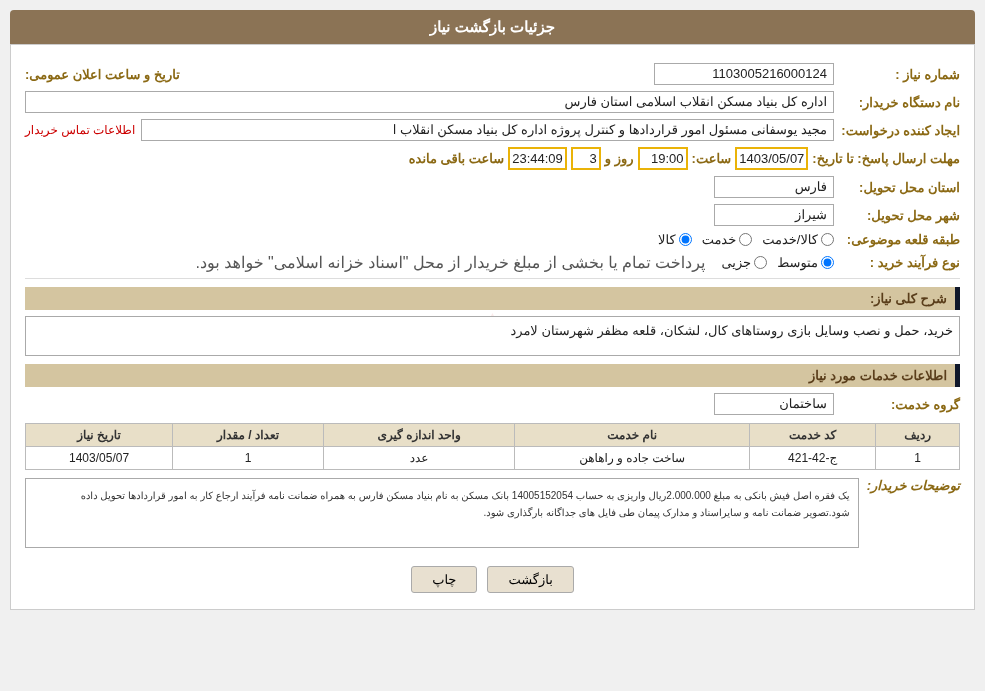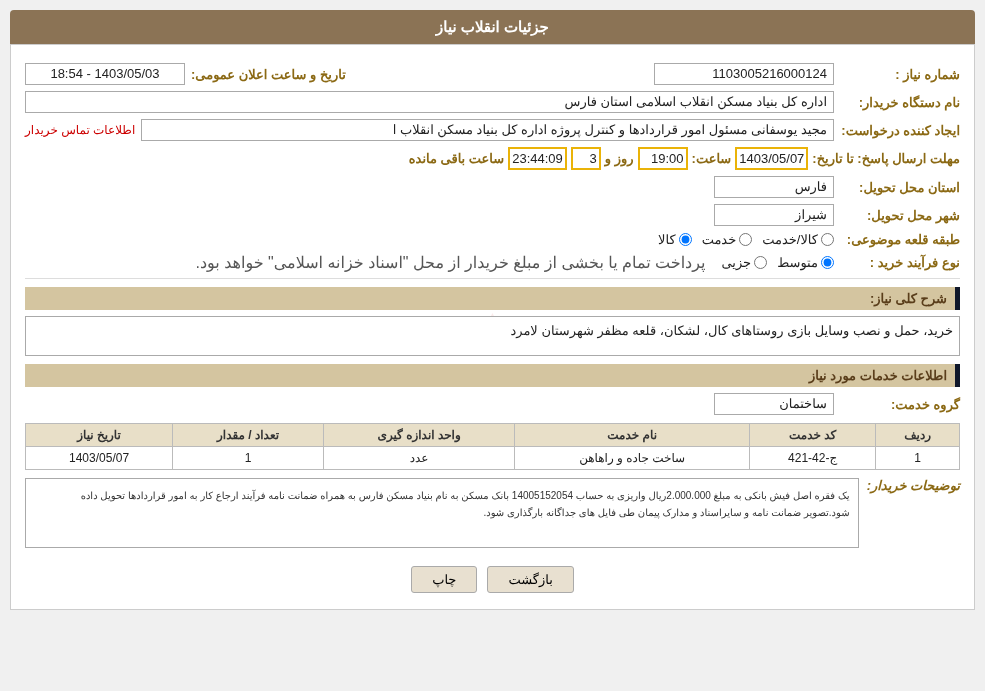--- a/index.html
+++ b/index.html
@@ -201,33 +201,32 @@
     }
     .content-z {
       position: relative;
       z-index: 1;
     }
   </style>
 </head>
 <body>
 
 <div class="page-wrapper">
-  <div class="header-bar">جزئیات انقلاب نیاز</div>
+  <div class="header-bar">جزئیات بازگشت نیاز</div>
   <div class="main-content watermark-area">
     <div class="logo-placeholder">▲</div>
     <div class="content-z">
 
       <div class="top-row" style="margin-top:8px;">
         <div class="top-right" style="flex:1;">
           <span class="label-cell">شماره نیاز :</span>
           <span class="value-box" style="min-width:180px;">1103005216000124</span>
         </div>
         <div class="top-left" style="justify-content:flex-end;">
           <span class="label-cell">تاریخ و ساعت اعلان عمومی:</span>
-          <span class="value-box" style="min-width:160px; text-align:center;">1403/05/03 - 18:54</span>
         </div>
       </div>
 
       <div class="flex-row">
         <span class="label-cell">نام دستگاه خریدار:</span>
         <span class="value-box value-box-wide">اداره کل بنیاد مسکن انقلاب اسلامی استان فارس</span>
       </div>
 
       <div class="flex-row">
         <span class="label-cell">ایجاد کننده درخواست:</span>

